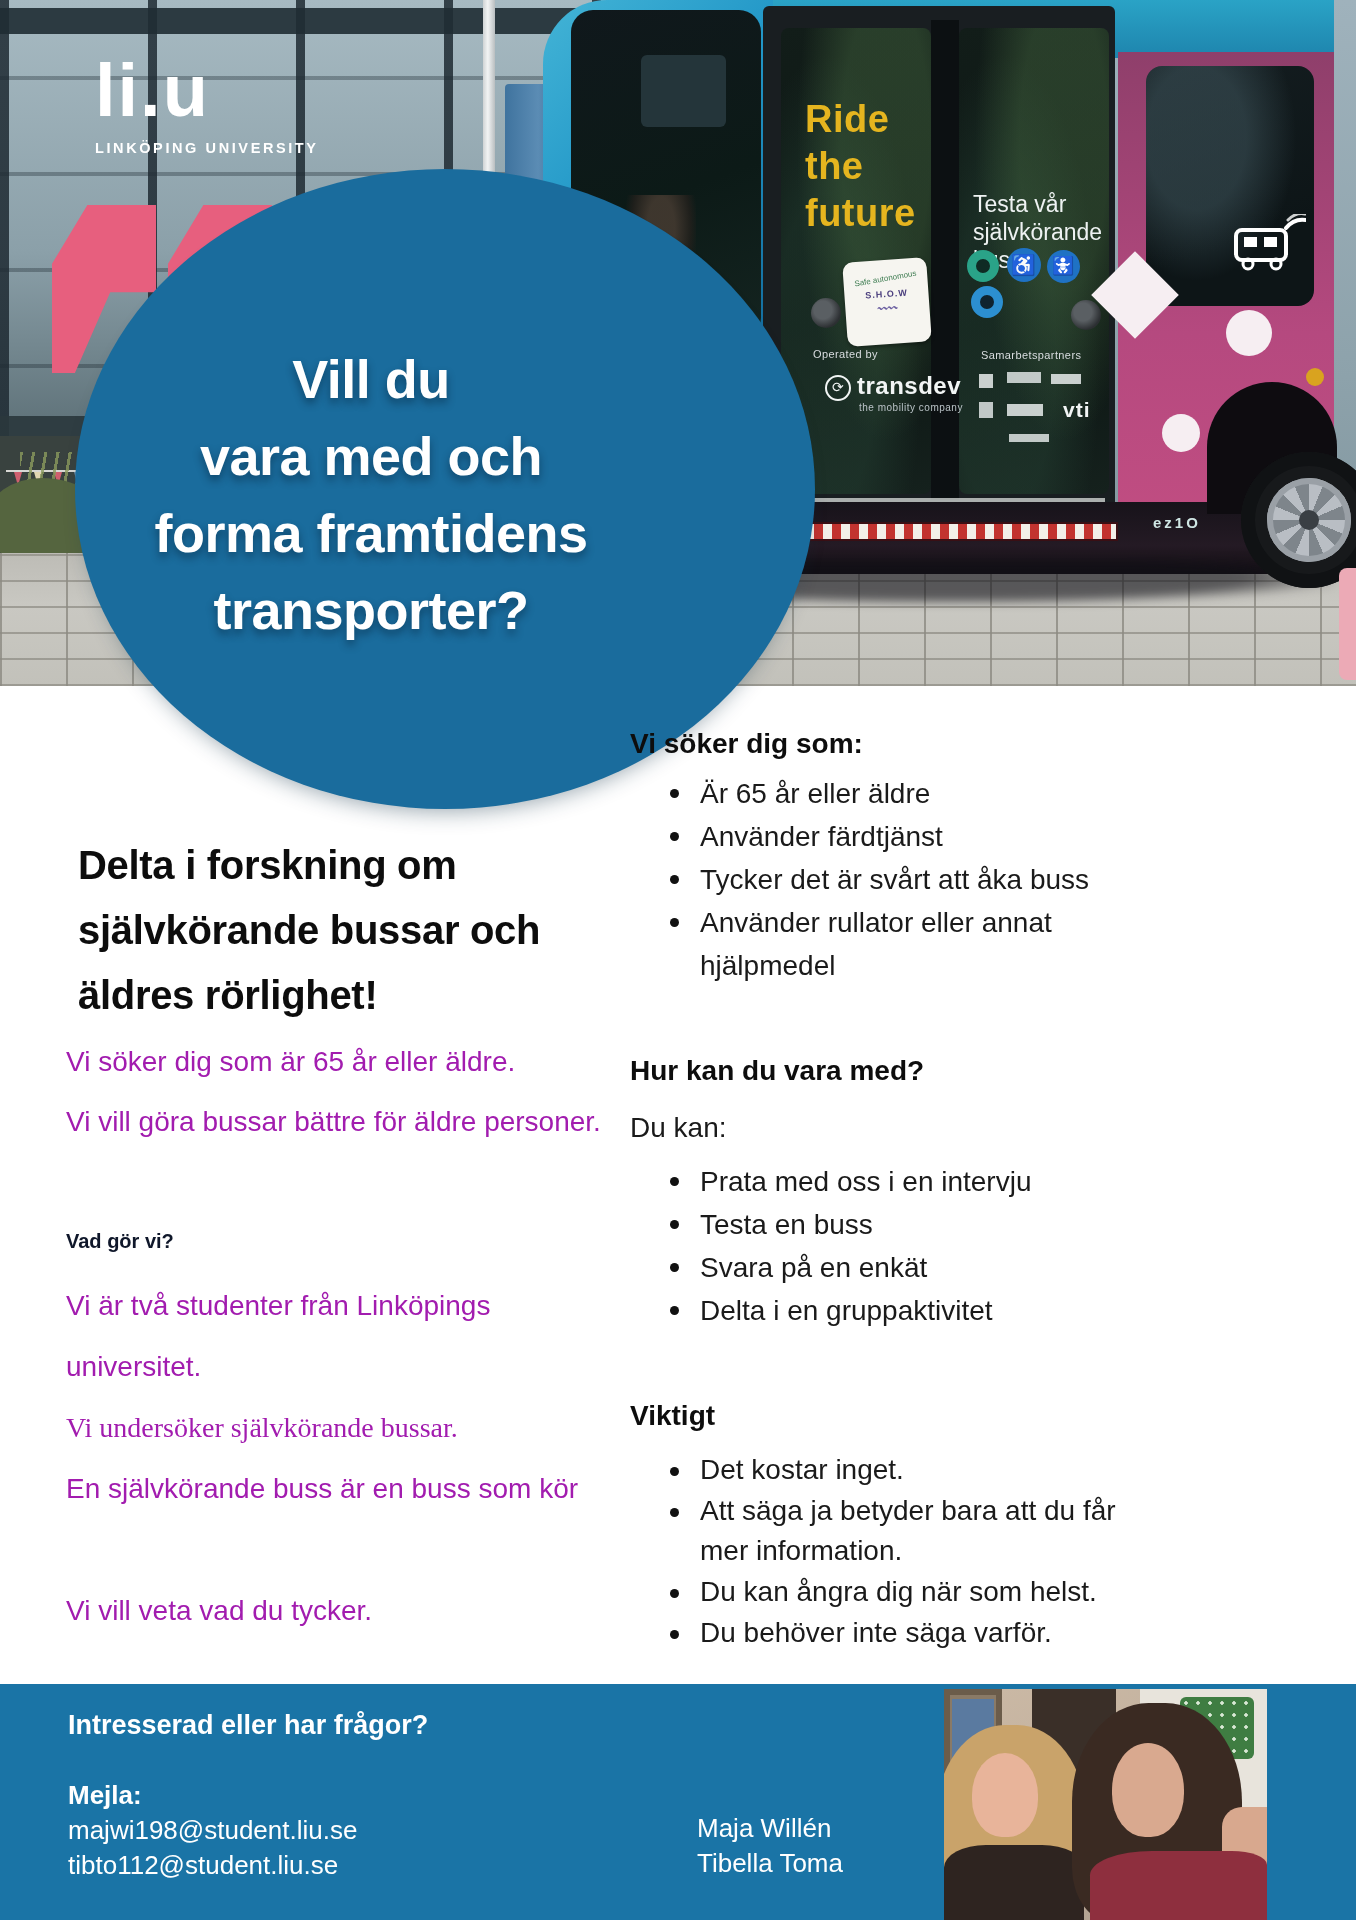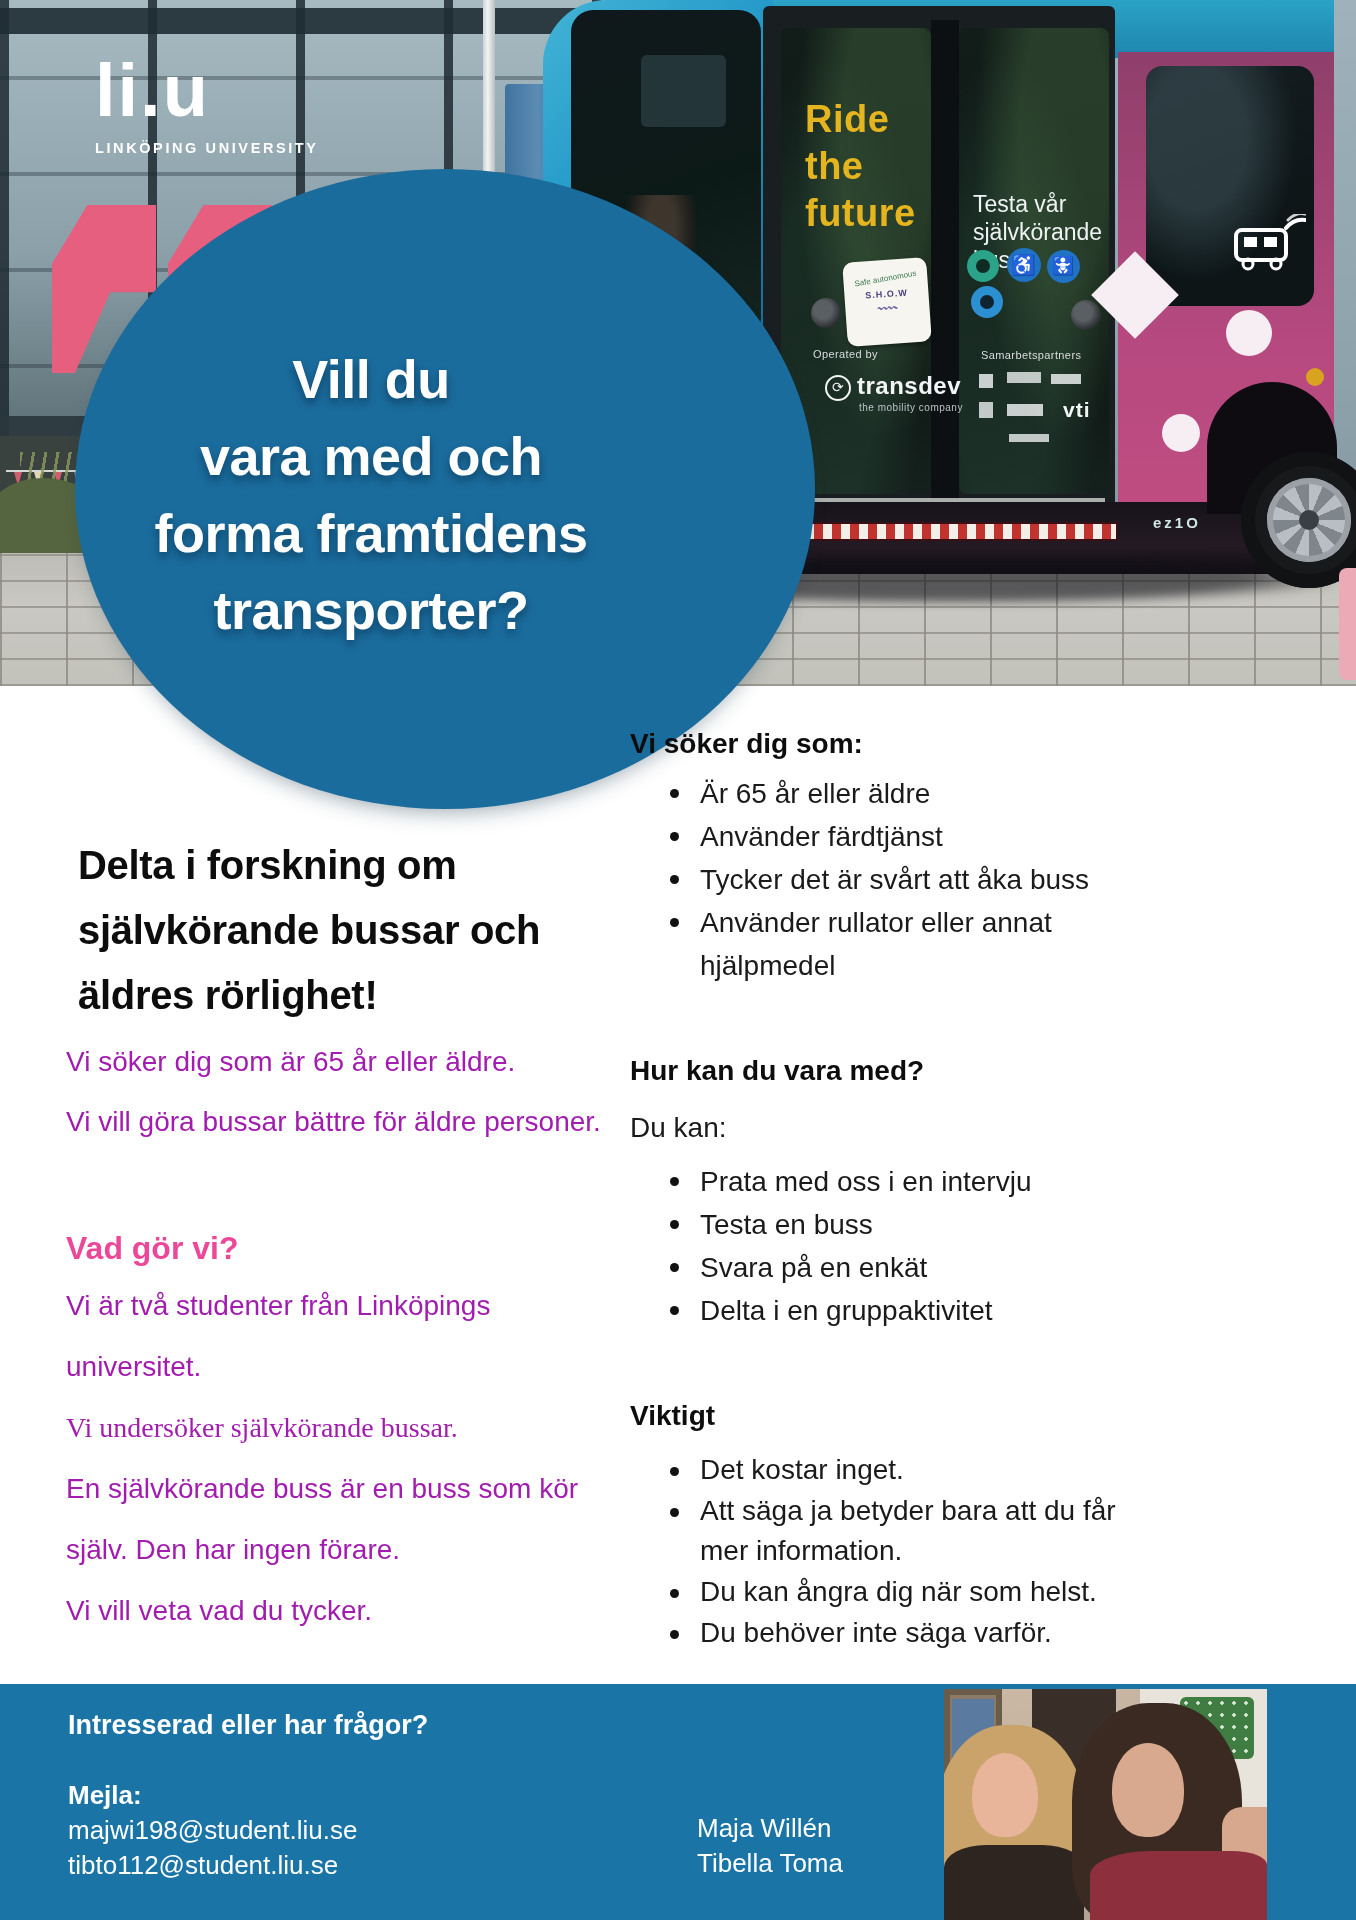--- a/index.html
+++ b/index.html
@@ -143,21 +143,21 @@
   
   .blue-circle{position:absolute;left:75px;top:169px;width:740px;height:640px;border-radius:50%;
                background:#1a6c9d;box-shadow:0 14px 22px -12px rgba(20,50,70,.45);}
   .circle-text{position:absolute;left:0;top:172px;width:592px;text-align:center;
                color:#fff;font-size:54px;line-height:77px;font-weight:700;letter-spacing:-.5px;
                text-shadow:0 5px 9px rgba(0,25,45,.45);}
 
   
   .h1line{position:absolute;left:78px;white-space:nowrap;font-size:40px;font-weight:700;letter-spacing:-.3px;color:#0d0d0d;}
   .bodyline{position:absolute;left:66px;white-space:nowrap;font-size:28px;color:#a21caf;}
-  .subhead{position:absolute;left:66px;font-size:32px;font-weight:700;color:#ec4899;}
+  .subhead{position:absolute;left:66px;font-size:20px;font-weight:700;color:#0f172a;}
 
   
   .r-head{position:absolute;left:630px;font-size:28px;font-weight:700;color:#0d0d0d;}
   .r-intro{position:absolute;left:630px;font-size:28px;color:#1a1a1a;}
   .bullets{position:absolute;left:664px;width:452px;margin:0;padding:0;list-style:none;}
   .bullets li{position:relative;padding-left:36px;font-size:28px;line-height:43px;color:#1a1a1a;}
   .bullets.tight li{line-height:40px;margin-bottom:1px;}
   .bullets li::before{content:"";position:absolute;left:6px;top:17px;width:9px;height:9px;border-radius:50%;background:#111;}
 
   
@@ -339,21 +339,20 @@
   <div class="h1line" style="top:973px;">äldres rörlighet!</div>
 
   <div class="bodyline" style="top:1046px;">Vi söker dig som är 65 år eller äldre.</div>
   <div class="bodyline" style="top:1106px;">Vi vill göra bussar bättre för äldre personer.</div>
 
   <div class="subhead" style="top:1230px;">Vad gör vi?</div>
   <div class="bodyline" style="top:1290px;">Vi är två studenter från Linköpings</div>
   <div class="bodyline" style="top:1351px;">universitet.</div>
   <div class="bodyline" style="top:1412px;font-family:Liberation Serif, serif;">Vi undersöker självkörande bussar.</div>
   <div class="bodyline" style="top:1473px;">En självkörande buss är en buss som kör</div>
-  <div class="bodyline" style="top:1534px;">själv. Den har ingen förare.</div>
   <div class="bodyline" style="top:1595px;">Vi vill veta vad du tycker.</div>
 
   <div class="r-head" style="top:728px;">Vi söker dig som:</div>
   <ul class="bullets" style="top:772px;">
     <li>Är 65 år eller äldre</li>
     <li>Använder färdtjänst</li>
     <li>Tycker det är svårt att åka buss</li>
     <li>Använder rullator eller annat hjälpmedel</li>
   </ul>
 

